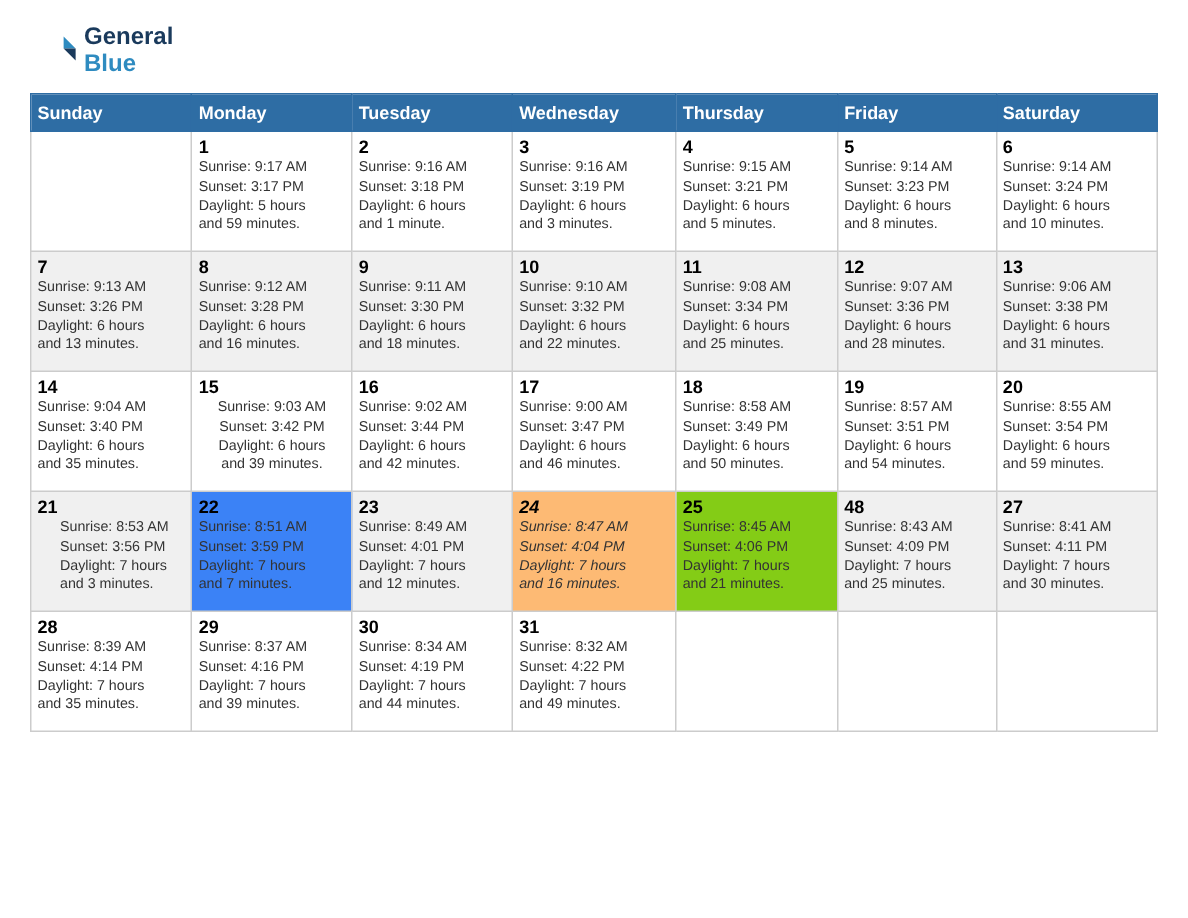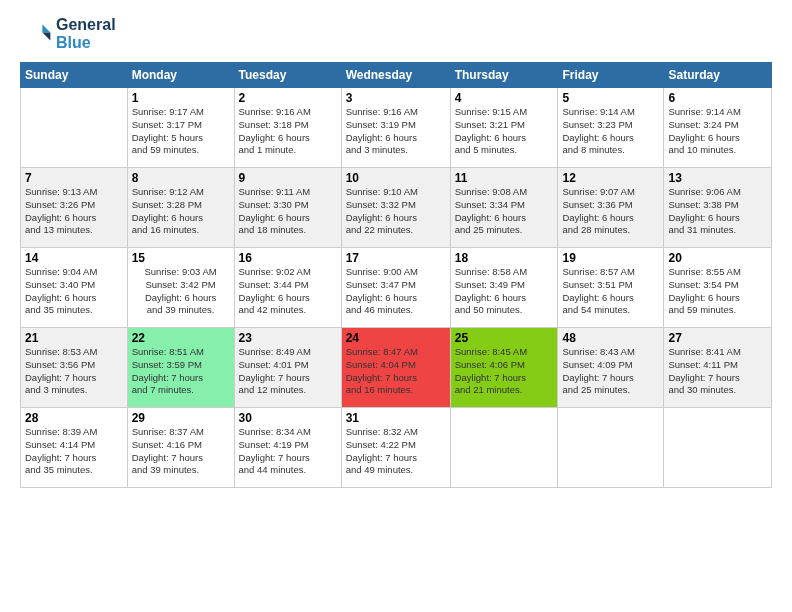--- a/index.html
+++ b/index.html
@@ -264,40 +264,40 @@
             <span class="day-num">20</span>
             <div class="day-info" style="white-space: pre-line;">Sunrise: 8:55 AM
 Sunset: 3:54 PM
 Daylight: 6 hours
 and 59 minutes.</div>
           </td>
         </tr>
         <tr>
           <td style="background: rgb(240, 240, 240);">
             <span class="day-num">21</span>
-            <div class="day-info" style="white-space: pre-line;">Sunrise: 8:53 AM
+            <div class="day-info" style="white-space: pre-line; margin-left: 15px;">Sunrise: 8:53 AM
 Sunset: 3:56 PM
 Daylight: 7 hours
 and 3 minutes.</div>
           </td>
-          <td style="background: #86efac;">
+          <td style="background: #3b82f6;">
             <span class="day-num">22</span>
             <div class="day-info" style="white-space: pre-line;">Sunrise: 8:51 AM
 Sunset: 3:59 PM
 Daylight: 7 hours
 and 7 minutes.</div>
           </td>
           <td style="background: rgb(240, 240, 240);">
             <span class="day-num">23</span>
             <div class="day-info" style="white-space: pre-line;">Sunrise: 8:49 AM
 Sunset: 4:01 PM
 Daylight: 7 hours
 and 12 minutes.</div>
           </td>
-          <td style="background: #ef4444;">
+          <td style="background: #fdba74; font-style: italic;">
             <span class="day-num">24</span>
             <div class="day-info" style="white-space: pre-line;">Sunrise: 8:47 AM
 Sunset: 4:04 PM
 Daylight: 7 hours
 and 16 minutes.</div>
           </td>
           <td style="background: #84cc16;">
             <span class="day-num">25</span>
             <div class="day-info" style="white-space: pre-line;">Sunrise: 8:45 AM
 Sunset: 4:06 PM

